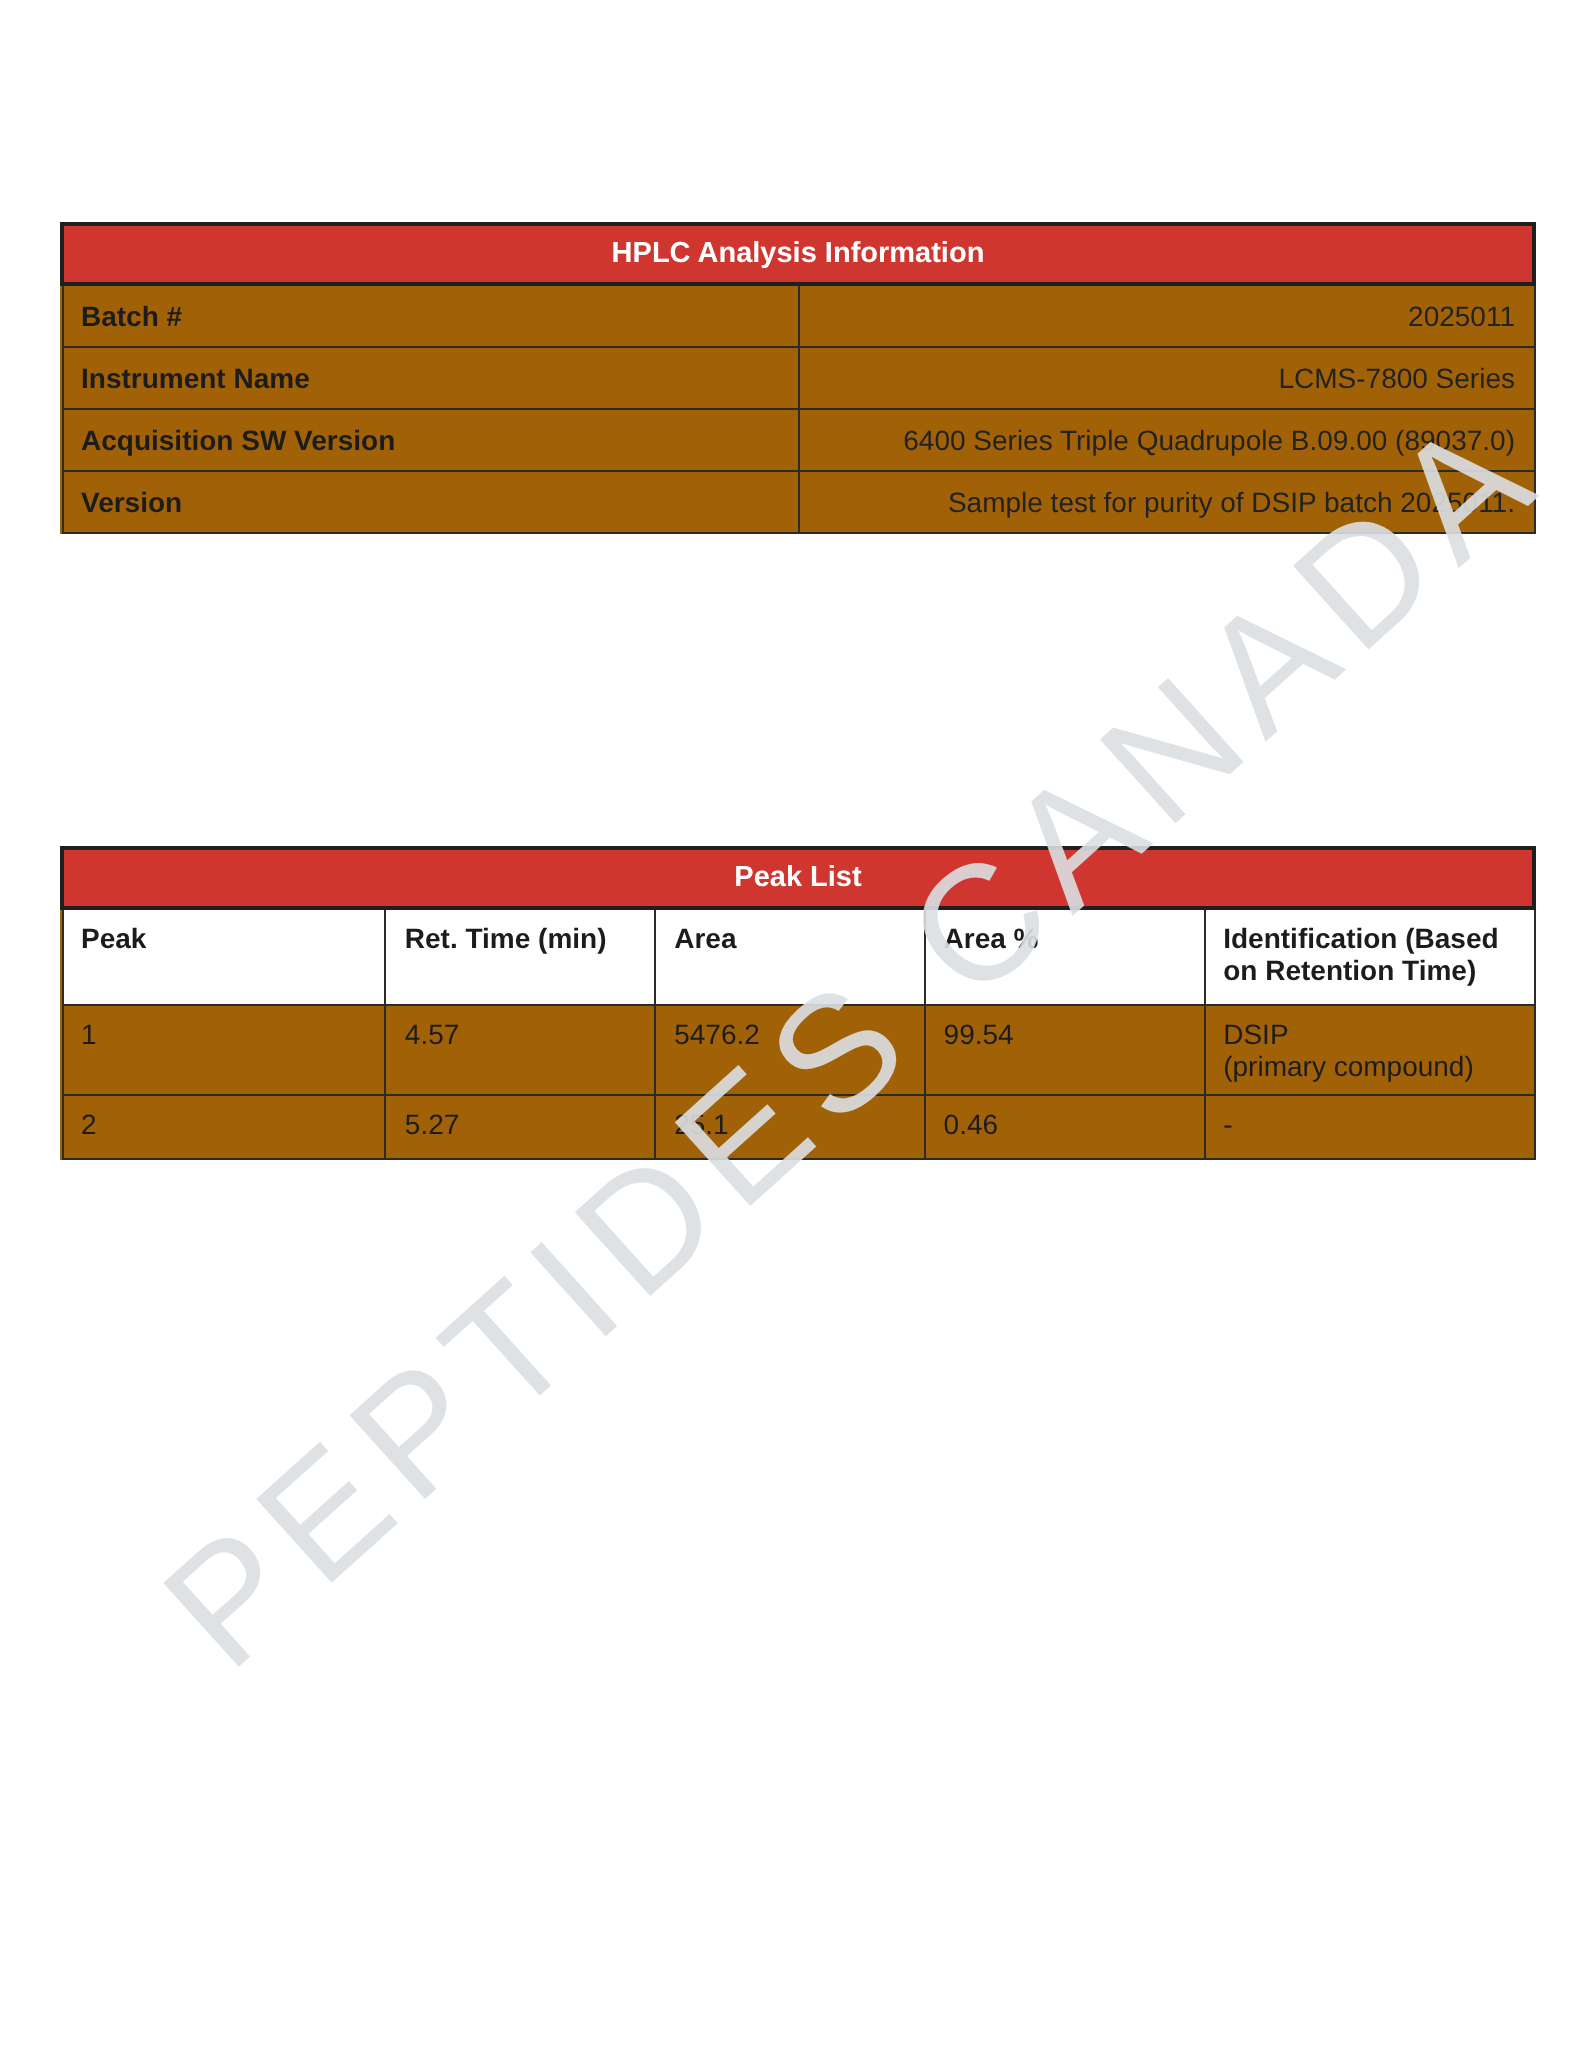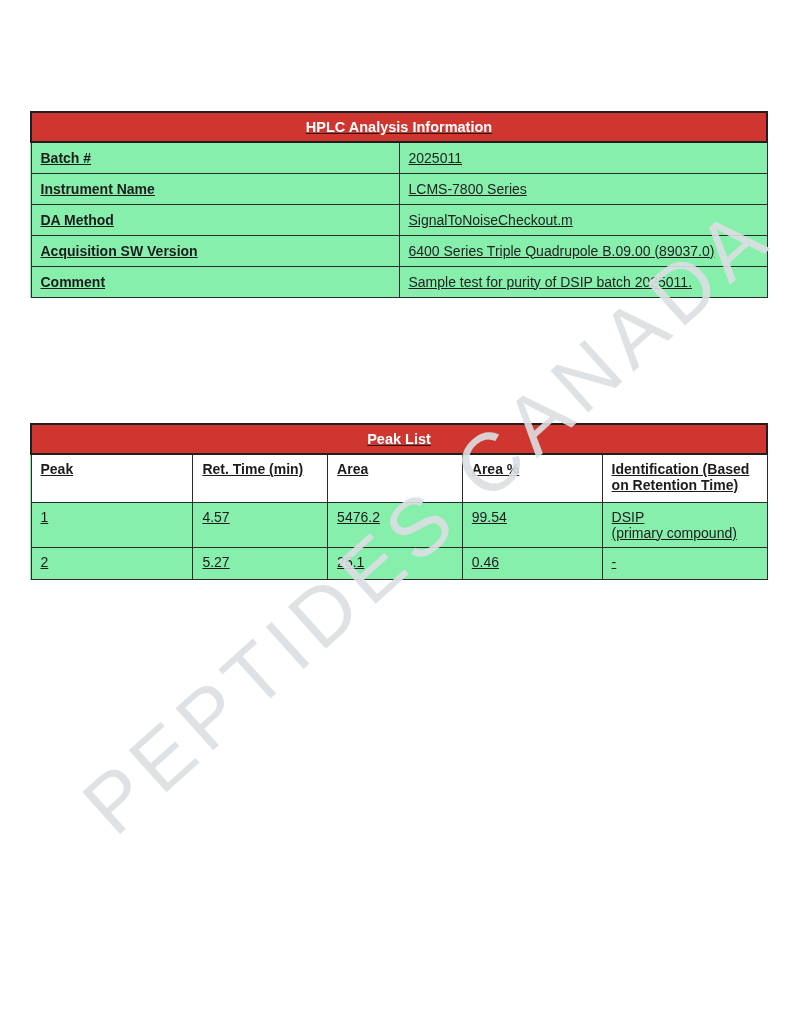--- a/index.html
+++ b/index.html
@@ -18,22 +18,21 @@
     overflow: hidden;
   }
   .page { position: absolute; inset: 0; }
 
   table {
     border-collapse: collapse;
     table-layout: fixed;
     position: absolute;
     left: 30px;
     width: 738px;
-    background: #86efac;
-    text-decoration: underline;
+    background: #a16207;
   }
   #hplc-table { top: 111px; }
   #peak-table { top: 423px; }
 
   th, td {
     border: 1.5px solid var(--border_dark);
     font-size: 14px;
     padding: 4px 9px;
     overflow: hidden;
   }
@@ -43,21 +42,21 @@
     font-weight: bold;
     text-align: center;
     height: 30px;
     font-size: 14.5px;
     border: 2px solid #1f1f1f;
     padding: 2px 8px;
   }
   
   #hplc-table td { height: 31px; vertical-align: middle; }
   #hplc-table .label-cell { font-weight: bold; }
-  #hplc-table .value-cell { font-weight: normal; color: #222; }
+  #hplc-table .value-cell { font-weight: normal; color: #222; text-align: right; }
 
   
   #peak-table th.col-header {
     height: 48px;
     text-align: left;
     vertical-align: top;
     padding-top: 6px;
     font-weight: bold;
     background: #fff;
     margin-left: 28px;
@@ -103,29 +102,25 @@
     <tbody>
       <tr>
         <td class="label-cell">Batch #</td>
         <td class="value-cell">2025011</td>
       </tr>
       <tr>
         <td class="label-cell">Instrument Name</td>
         <td class="value-cell">LCMS-7800 Series</td>
       </tr>
       <tr>
-        <td class="label-cell">DA Method</td>
-        <td class="value-cell">SignalToNoiseCheckout.m</td>
-      </tr>
-      <tr>
         <td class="label-cell">Acquisition SW Version</td>
         <td class="value-cell">6400 Series Triple Quadrupole B.09.00 (89037.0)</td>
       </tr>
       <tr>
-        <td class="label-cell">Comment</td>
+        <td class="label-cell">Version</td>
         <td class="value-cell">Sample test for purity of DSIP batch 2025011.</td>
       </tr>
     </tbody>
   </table>
 
   <table id="peak-table">
     <colgroup>
       <col style="width:22%">
         <col style="width:18.3%">
         <col style="width:18.3%">

